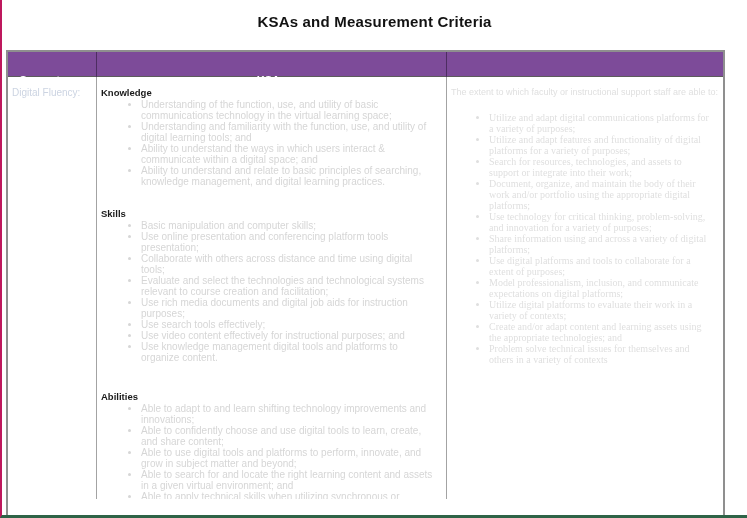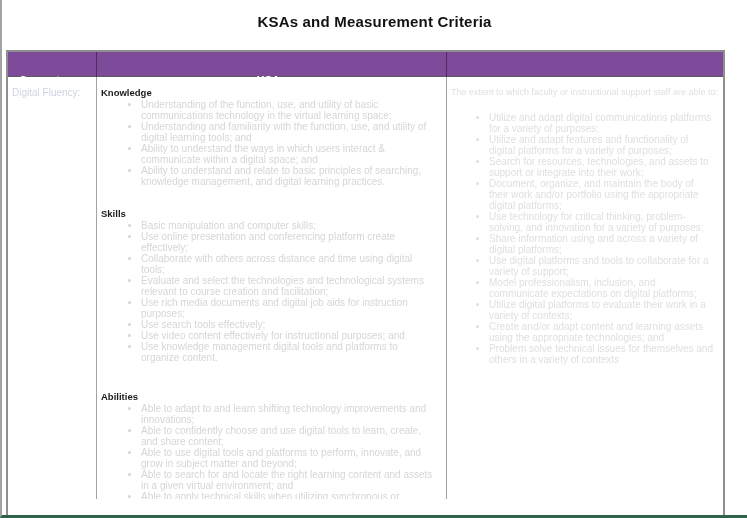--- a/index.html
+++ b/index.html
@@ -4,21 +4,21 @@
 <style>
   * { margin: 0; padding: 0; box-sizing: border-box; }
   html, body { background: #ffffff; }
   body { font-family: "Liberation Sans", sans-serif; }
 
   .page {
     position: relative;
     width: 747px;
     height: 518px;
     background: #ffffff;
-    border-left: 2px solid #a3a3a3;
+    border-left: 2px solid #be185d;
     border-bottom: 3px solid #2e6347;
     overflow: hidden;
   }
 
   .page-title {
     position: absolute;
     top: 13px;
     left: 0;
     width: 100%;
     text-align: center;
@@ -81,21 +81,21 @@
   }
 
   ul.bullets {
     list-style: disc;
     margin: 1px 0 0 0;
     padding-left: 40px;
     font-size: 10px;
     line-height: 11px;
   }
   .ksas-cell ul.bullets { color: #d6d6d6; padding-right: 6px; }
-  .criteria-cell ul.bullets { color: #dfdfdf; padding-left: 38px; padding-right: 4px; margin-top: 14px; }
+  .criteria-cell ul.bullets { color: #dfdfdf; padding-left: 38px; padding-right: 4px; margin-top: 14px; font-family: Liberation Serif, serif; }
 
   .sec-skills { margin-top: 21px; }
   .sec-abilities { margin-top: 28px; }
 
   .criteria-intro {
     color: #e0e0e0;
     font-size: 9px;
     line-height: 11px;
   }
 </style>
@@ -127,21 +127,21 @@
               <li>Understanding of the function, use, and utility of basic communications technology in the virtual learning space;</li>
               <li>Understanding and familiarity with the function, use, and utility of digital learning tools; and</li>
               <li>Ability to understand the ways in which users interact &amp; communicate within a digital space; and</li>
               <li>Ability to understand and relate to basic principles of searching, knowledge management, and digital learning practices.</li>
             </ul>
         </div>
         <div class="ksa-section sec-skills">
           <div class="section-heading">Skills</div>
           <ul class="bullets">
               <li>Basic manipulation and computer skills;</li>
-              <li>Use online presentation and conferencing platform create effectively;</li>
+              <li>Use online presentation and conferencing platform tools presentation;</li>
               <li>Collaborate with others across distance and time using digital tools;</li>
               <li>Evaluate and select the technologies and technological systems relevant to course creation and facilitation;</li>
               <li>Use rich media documents and digital job aids for instruction purposes;</li>
               <li>Use search tools effectively;</li>
               <li>Use video content effectively for instructional purposes; and</li>
               <li>Use knowledge management digital tools and platforms to organize content.</li>
             </ul>
         </div>
         <div class="ksa-section sec-abilities">
           <div class="section-heading">Abilities</div>
@@ -157,21 +157,21 @@
 
       <div class="td criteria-cell">
         <div class="criteria-intro">The extent to which faculty or instructional support staff are able to:</div>
         <ul class="bullets">
             <li>Utilize and adapt digital communications platforms for a variety of purposes;</li>
             <li>Utilize and adapt features and functionality of digital platforms for a variety of purposes;</li>
             <li>Search for resources, technologies, and assets to support or integrate into their work;</li>
             <li>Document, organize, and maintain the body of their work and/or portfolio using the appropriate digital platforms;</li>
             <li>Use technology for critical thinking, problem-solving, and innovation for a variety of purposes;</li>
             <li>Share information using and across a variety of digital platforms;</li>
-            <li>Use digital platforms and tools to collaborate for a variety of support;</li>
+            <li>Use digital platforms and tools to collaborate for a extent of purposes;</li>
             <li>Model professionalism, inclusion, and communicate expectations on digital platforms;</li>
             <li>Utilize digital platforms to evaluate their work in a variety of contexts;</li>
             <li>Create and/or adapt content and learning assets using the appropriate technologies; and</li>
             <li>Problem solve technical issues for themselves and others in a variety of contexts</li>
           </ul>
       </div>
 
     </div>
   </div>
 </div>

